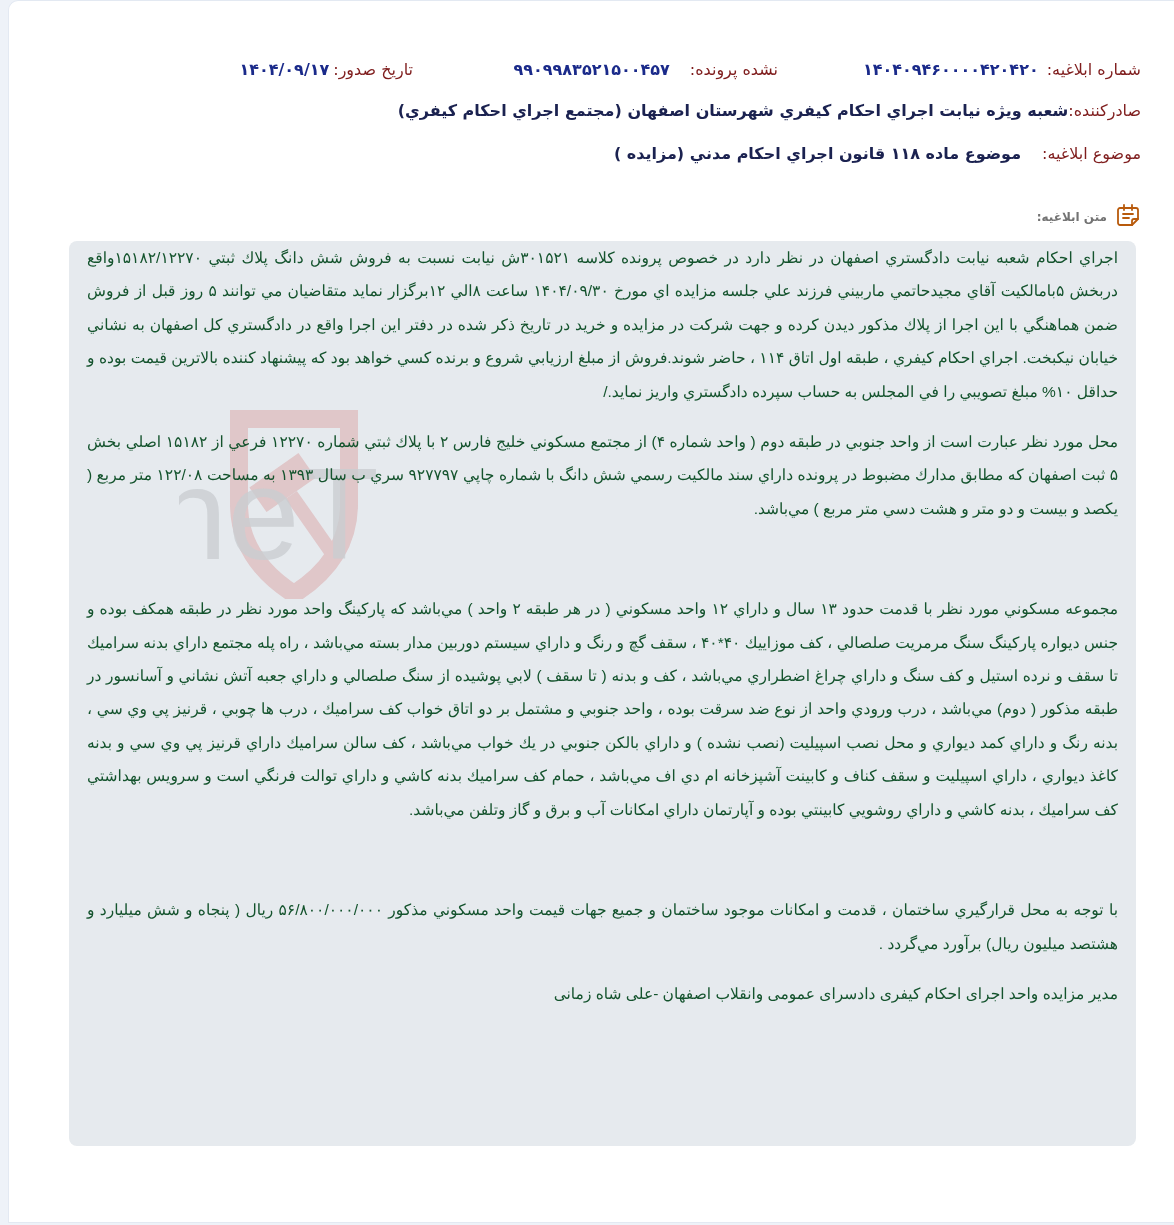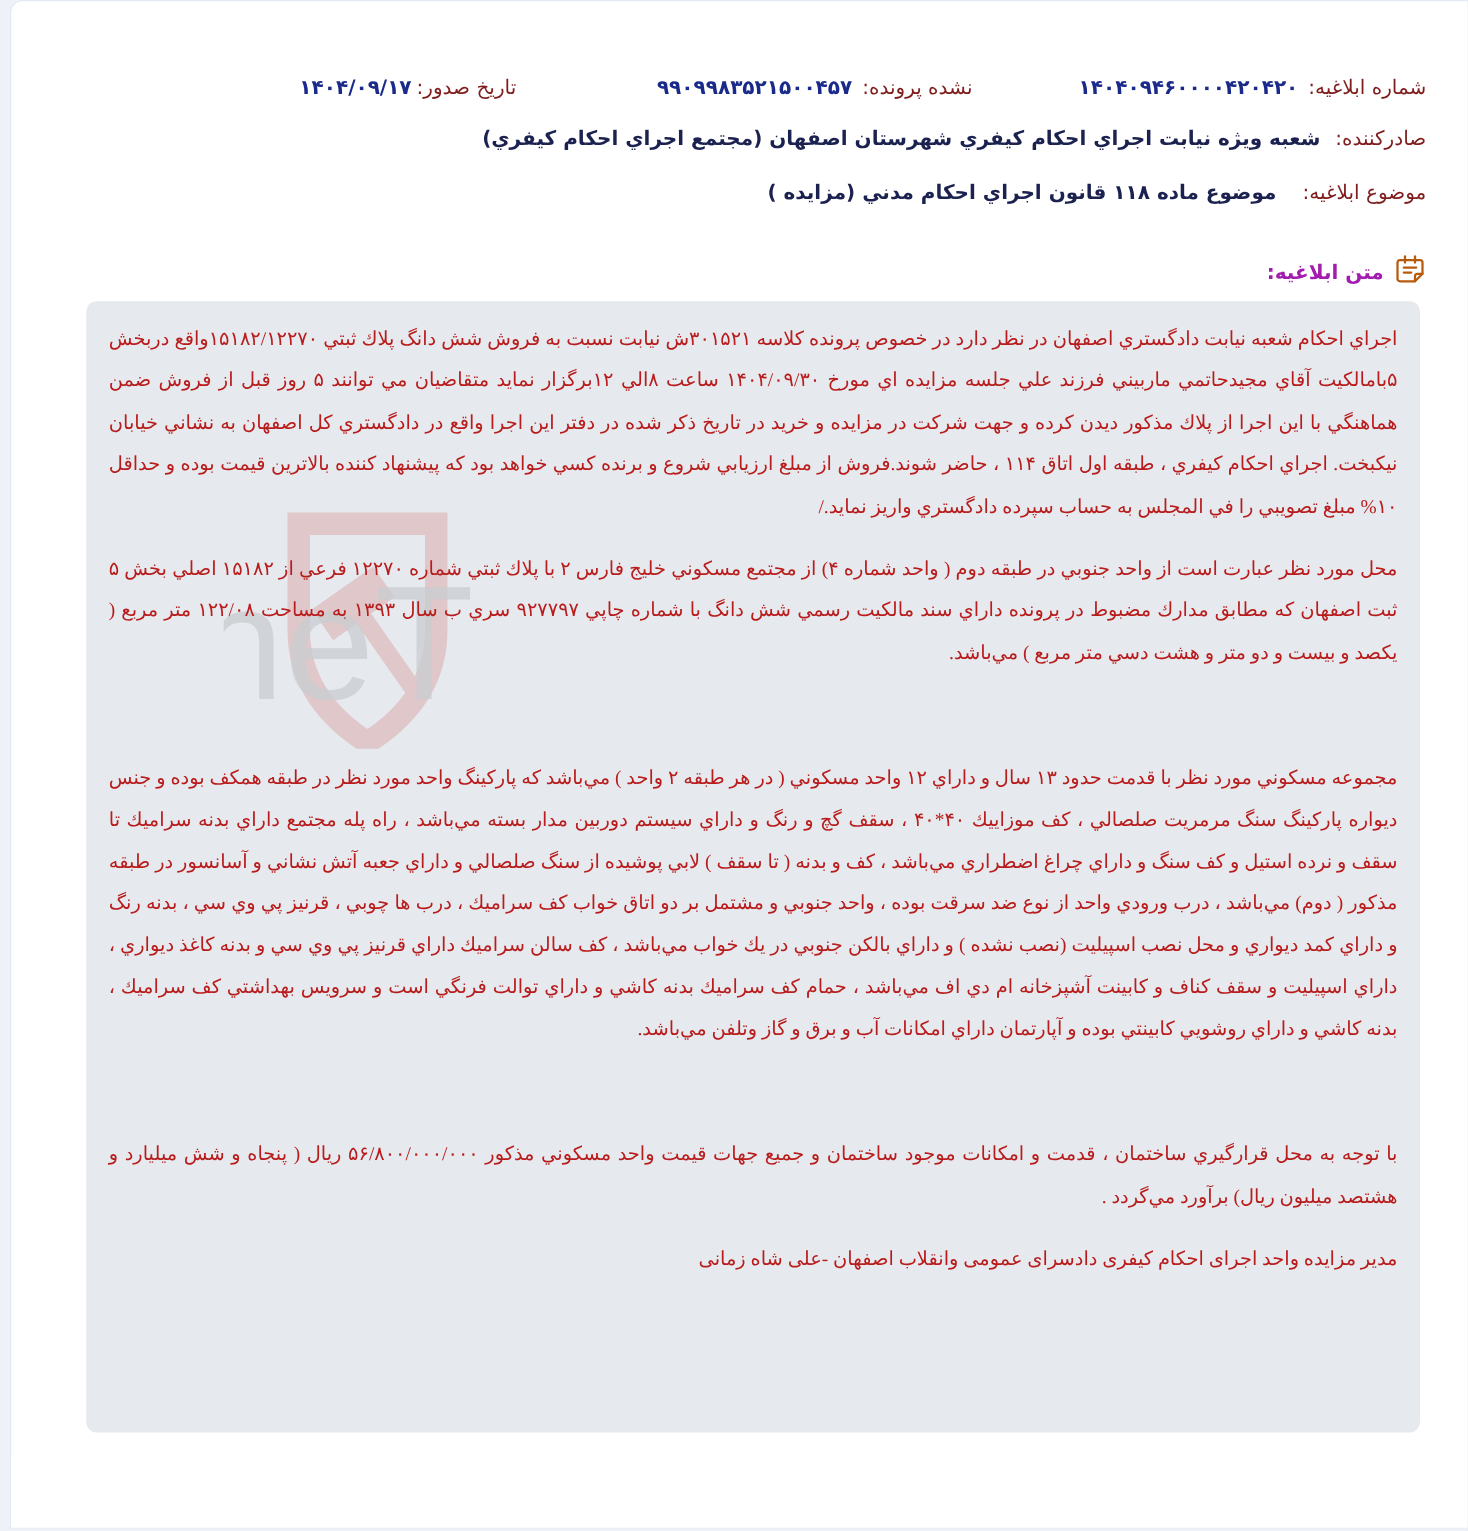--- a/index.html
+++ b/index.html
@@ -26,78 +26,78 @@
     #notice-no { right: 47px; }
     #case-no { right: 410px; }
     #issue-date { right: 775px; }
     #issuer-row { right: 47px; top: 98px; }
     #subject-row { right: 47px; top: 141px; }
 
     .section-title {
       position: absolute;
       right: 47px; top: 201px;
       display: flex; align-items: center; gap: 8px;
-      color: #a21caf;
+      color: #737373;
       font-weight: bold;
-      font-size: 16px;
+      font-size: 12px;
       text-align: center;
     }
     .section-title svg { width: 26px; height: 26px; }
 
     .panel {
       position: absolute;
       left: 60px; top: 240px; width: 1067px; height: 905px;
       background: #e6eaee;
       border-radius: 8px;
       overflow: hidden;
     }
     .watermark {
       position: absolute;
       left: 110px; top: 168px;
       width: 680px; height: 190px;
       pointer-events: none;
       opacity: 0.9;
     }
     .body-text {
       position: absolute;
-      left: 18px; right: 18px; top: 14px;
-      color: #b91c1c;
+      left: 18px; right: 18px; top: 0;
+      color: #14532d;
       font-size: 15.5px;
       line-height: 33.4px;
       text-align: justify;
       text-align-last: right;
-      font-family: Liberation Serif, serif;
+      font-family: Liberation Sans, sans-serif;
       direction: rtl;
     }
     .para { margin-bottom: 17px; }
     .para.gap-lg { margin-bottom: 67px; }
   </style>
 </head>
 <body>
 
 <div class="card">
 
   <div class="meta-item" id="notice-no">
     <span class="meta-label">شماره ابلاغیه:</span>
     <span class="meta-value" style="margin-right:8px">۱۴۰۴۰۹۴۶۰۰۰۰۴۲۰۴۲۰</span>
   </div>
 
   <div class="meta-item" id="case-no">
     <span class="meta-label">نشده پرونده:</span>
-    <span class="meta-value" style="margin-right:8px">۹۹۰۹۹۸۳۵۲۱۵۰۰۴۵۷</span>
+    <span class="meta-value" style="margin-right:20px">۹۹۰۹۹۸۳۵۲۱۵۰۰۴۵۷</span>
   </div>
 
   <div class="meta-item" id="issue-date">
     <span class="meta-label">تاریخ صدور:</span>
     <span class="meta-value" style="margin-right:4px">۱۴۰۴/۰۹/۱۷</span>
   </div>
 
   <div class="meta-item" id="issuer-row" style="top:98px">
     <span class="meta-label">صادرکننده:</span>
-    <span class="meta-value dark" style="margin-right:12px">شعبه ويژه نيابت اجراي احكام كيفري شهرستان اصفهان (مجتمع اجراي احكام كيفري)</span>
+    <span class="meta-value dark" style="margin-right:0">شعبه ويژه نيابت اجراي احكام كيفري شهرستان اصفهان (مجتمع اجراي احكام كيفري)</span>
   </div>
 
   <div class="meta-item" id="subject-row" style="top:141px">
     <span class="meta-label">موضوع ابلاغیه:</span>
     <span class="meta-value dark" style="margin-right:21px">موضوع ماده ۱۱۸ قانون اجراي احكام مدني (مزايده )</span>
   </div>
 
   <div class="section-title">
     <span>
       <svg viewBox="0 0 26 26" fill="none" stroke="#b85a0c" stroke-width="1.8" stroke-linecap="round" stroke-linejoin="round">

